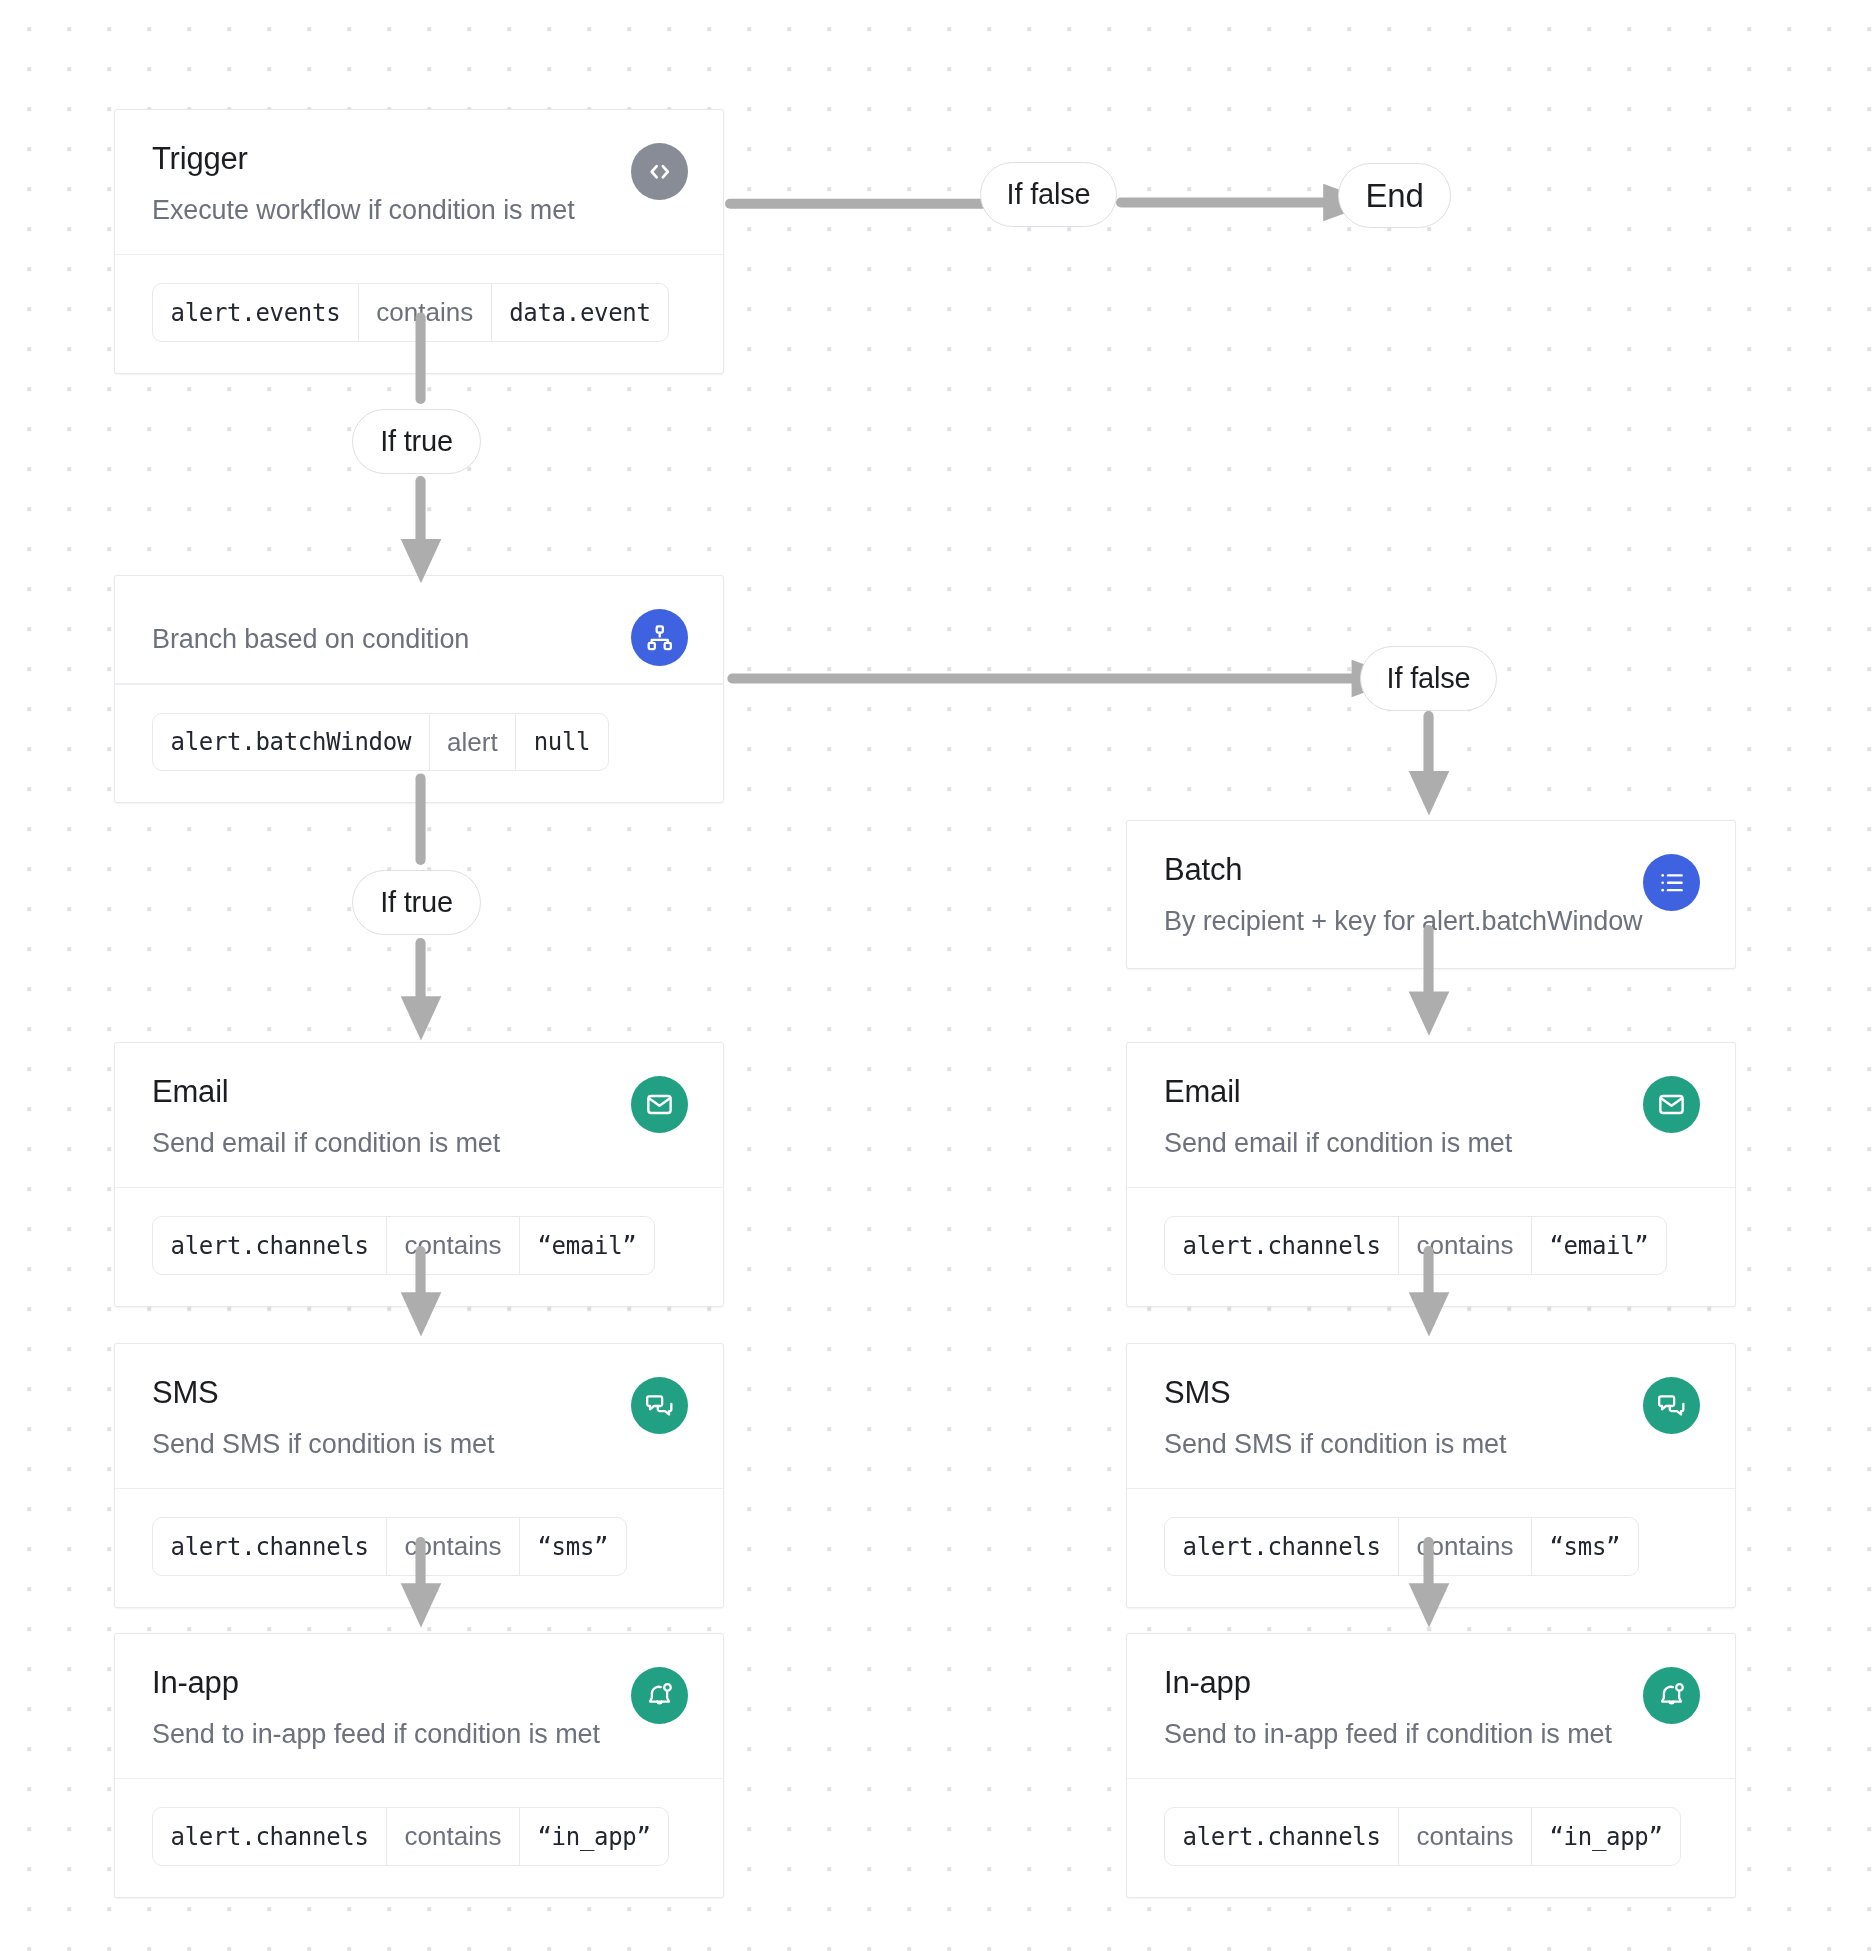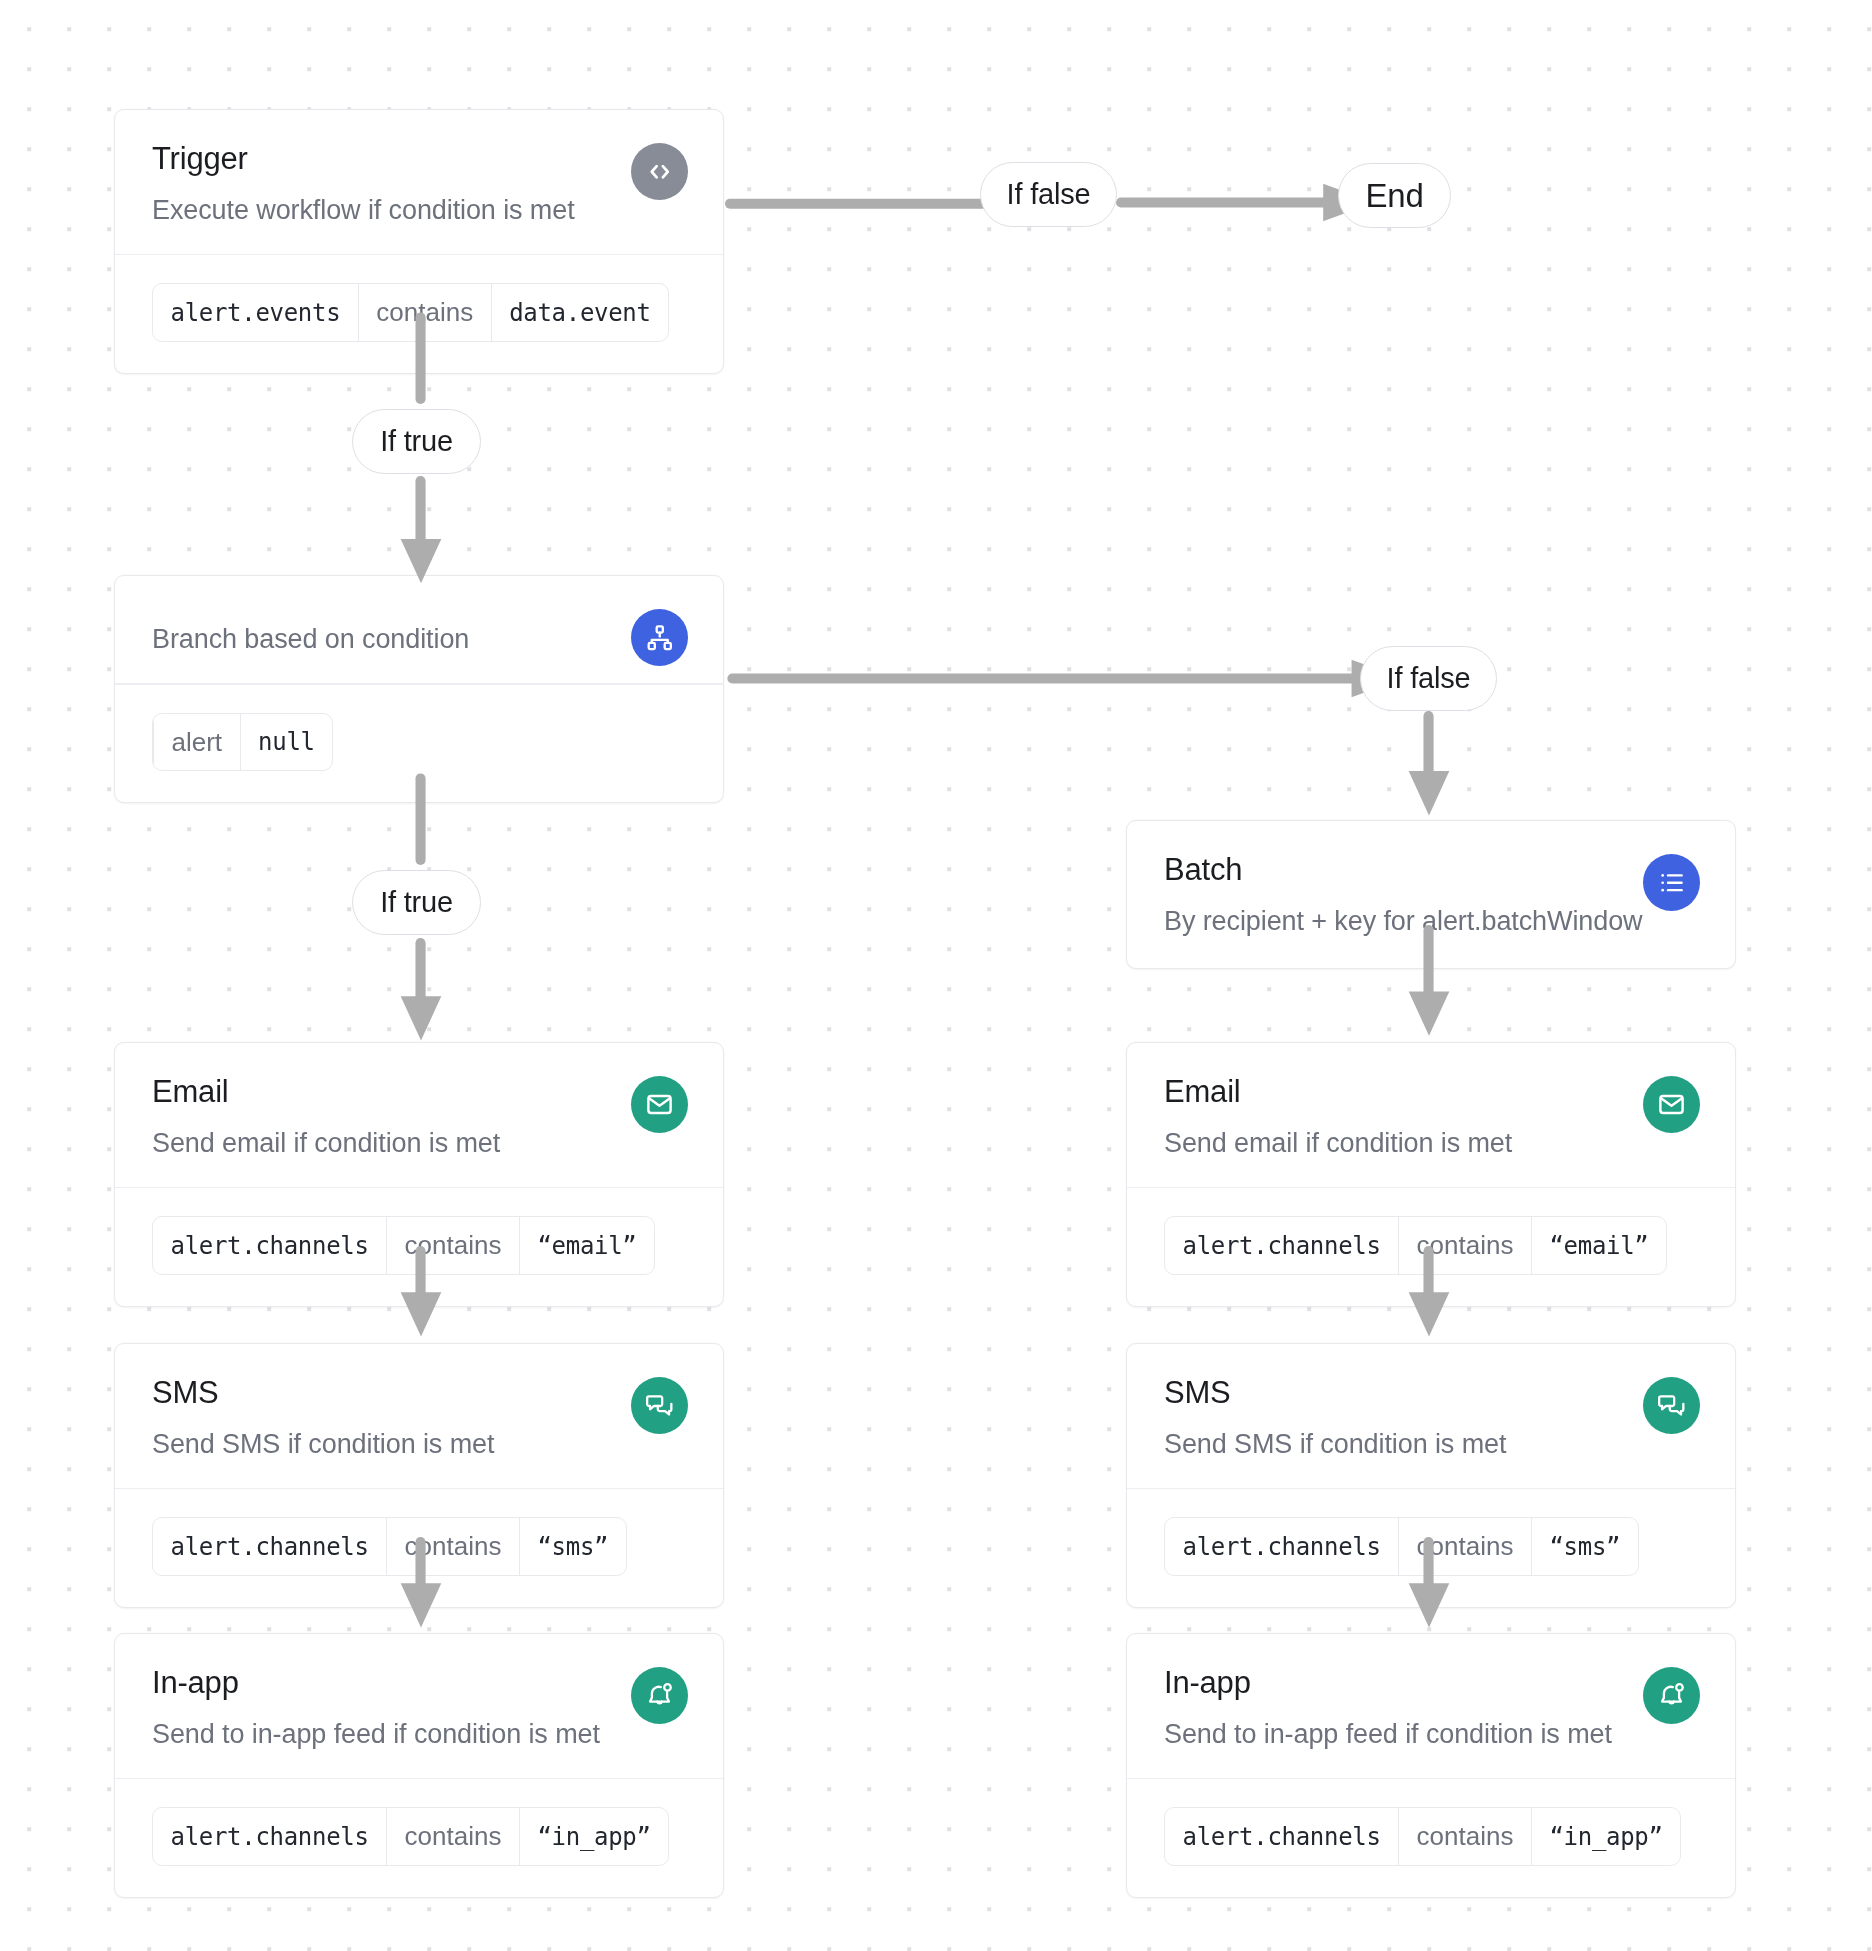--- a/index.html
+++ b/index.html
@@ -20,21 +20,21 @@
     background-image: radial-gradient(circle, #dfe1e5 2.4px, transparent 2.5px);
     background-size: 40px 40px;
     background-position: 9.2px 9.2px;
   }
 
   
   .node {
     position: absolute;
     background: #ffffff;
     border: 1.4px solid #e8e9ec;
-    border-radius: 10px;
+    border-radius: 3px;
     box-shadow: 0 0.9px 1.8px rgba(16,24,40,0.05);
     overflow: hidden;
   }
   .node-head {
     position: relative;
     padding: 31px 37px 28px 37px;
   }
   .node-title {
     font-size: 31px;
     font-weight: 400;
@@ -269,20 +269,21 @@
           <rect x="3" y="16.2" width="5" height="5" rx="1"></rect>
           <rect x="16" y="16.2" width="5" height="5" rx="1"></rect>
           <path d="M12 7.8 v3.1"></path>
           <path d="M5.5 16.2 v-2.5 h13 v2.5"></path>
         </svg>
       </div>
     </div>
     <div class="node-divider"></div>
     <div class="node-body">
       <div class="cond">
+        <span class="c-field">alert.batchWindow</span>
         <span class="c-op">alert</span>
         <span class="c-value">null</span>
       </div>
     </div>
   </div>
 
   <div class="node" style="left:1126px; top:820px; width:610px;">
     <div class="node-head" style="padding-bottom:31px;">
       <div class="node-title">Batch</div>
       <div class="node-sub">By recipient + key for alert.batchWindow</div>

